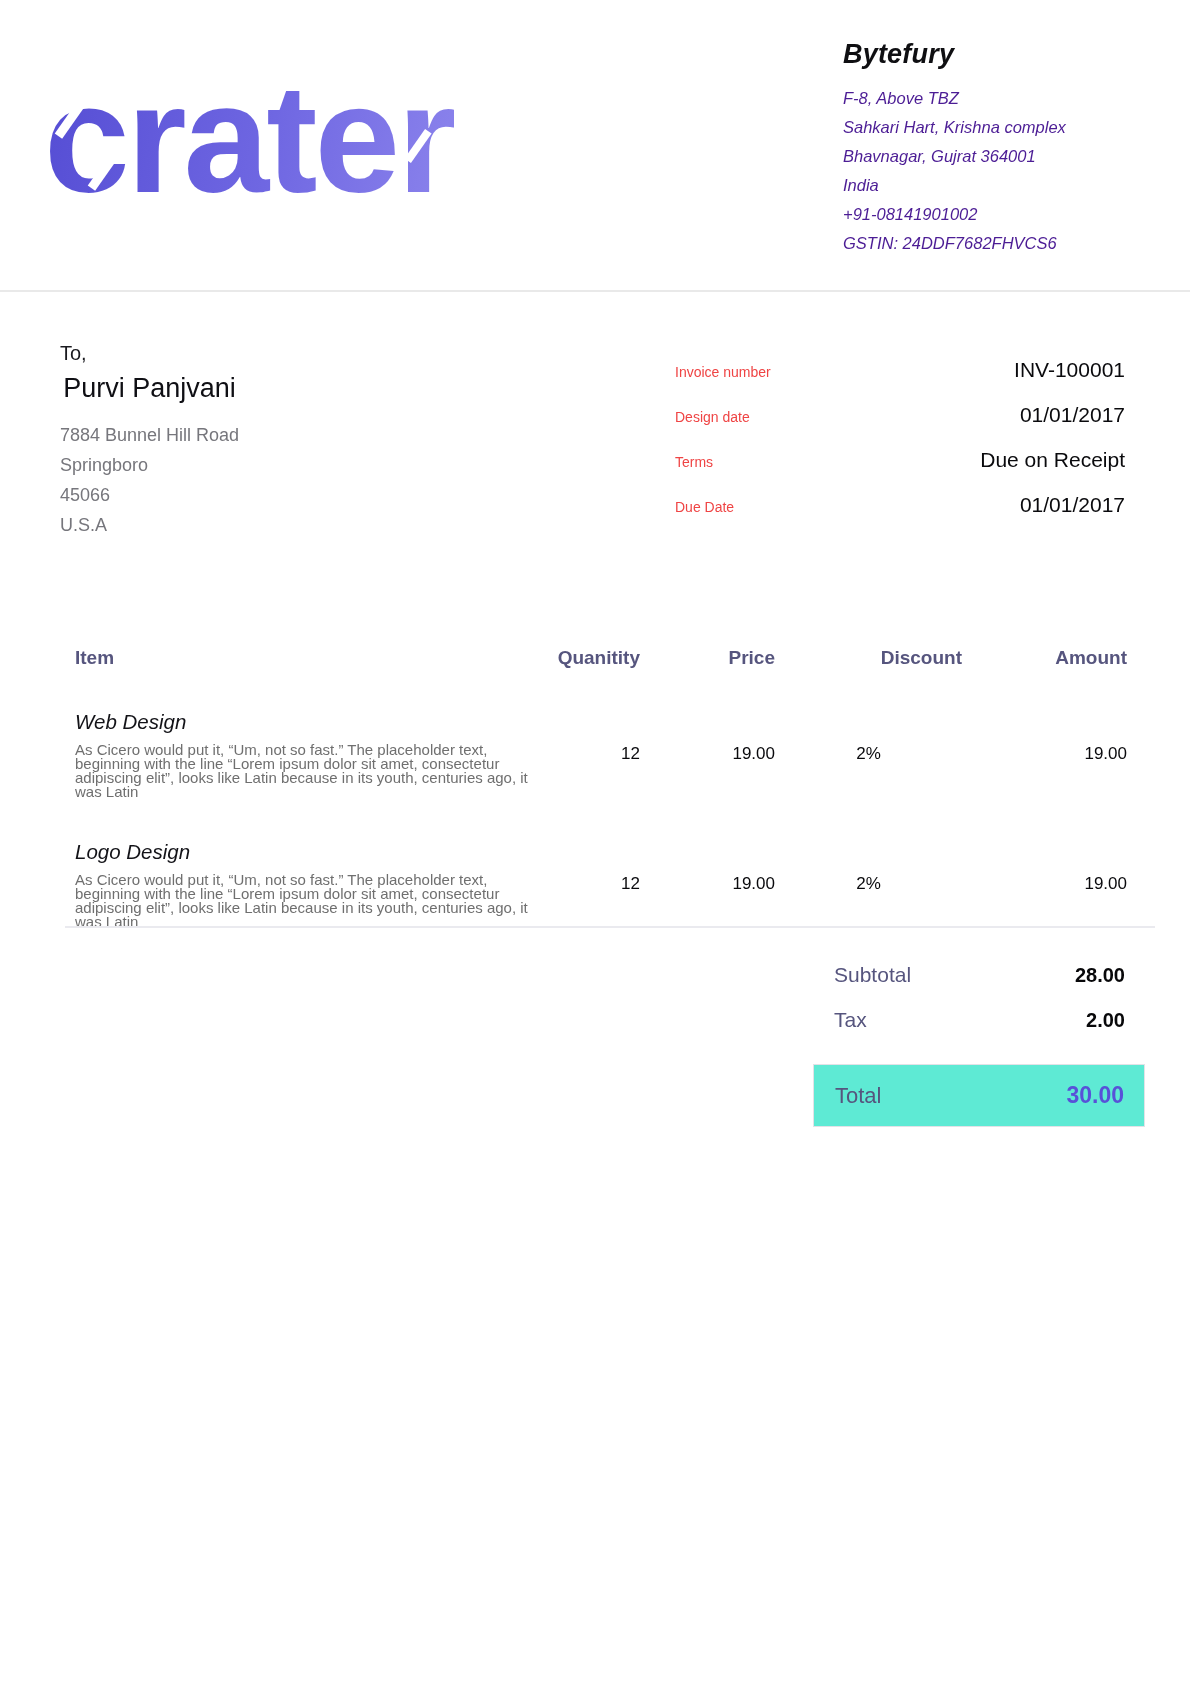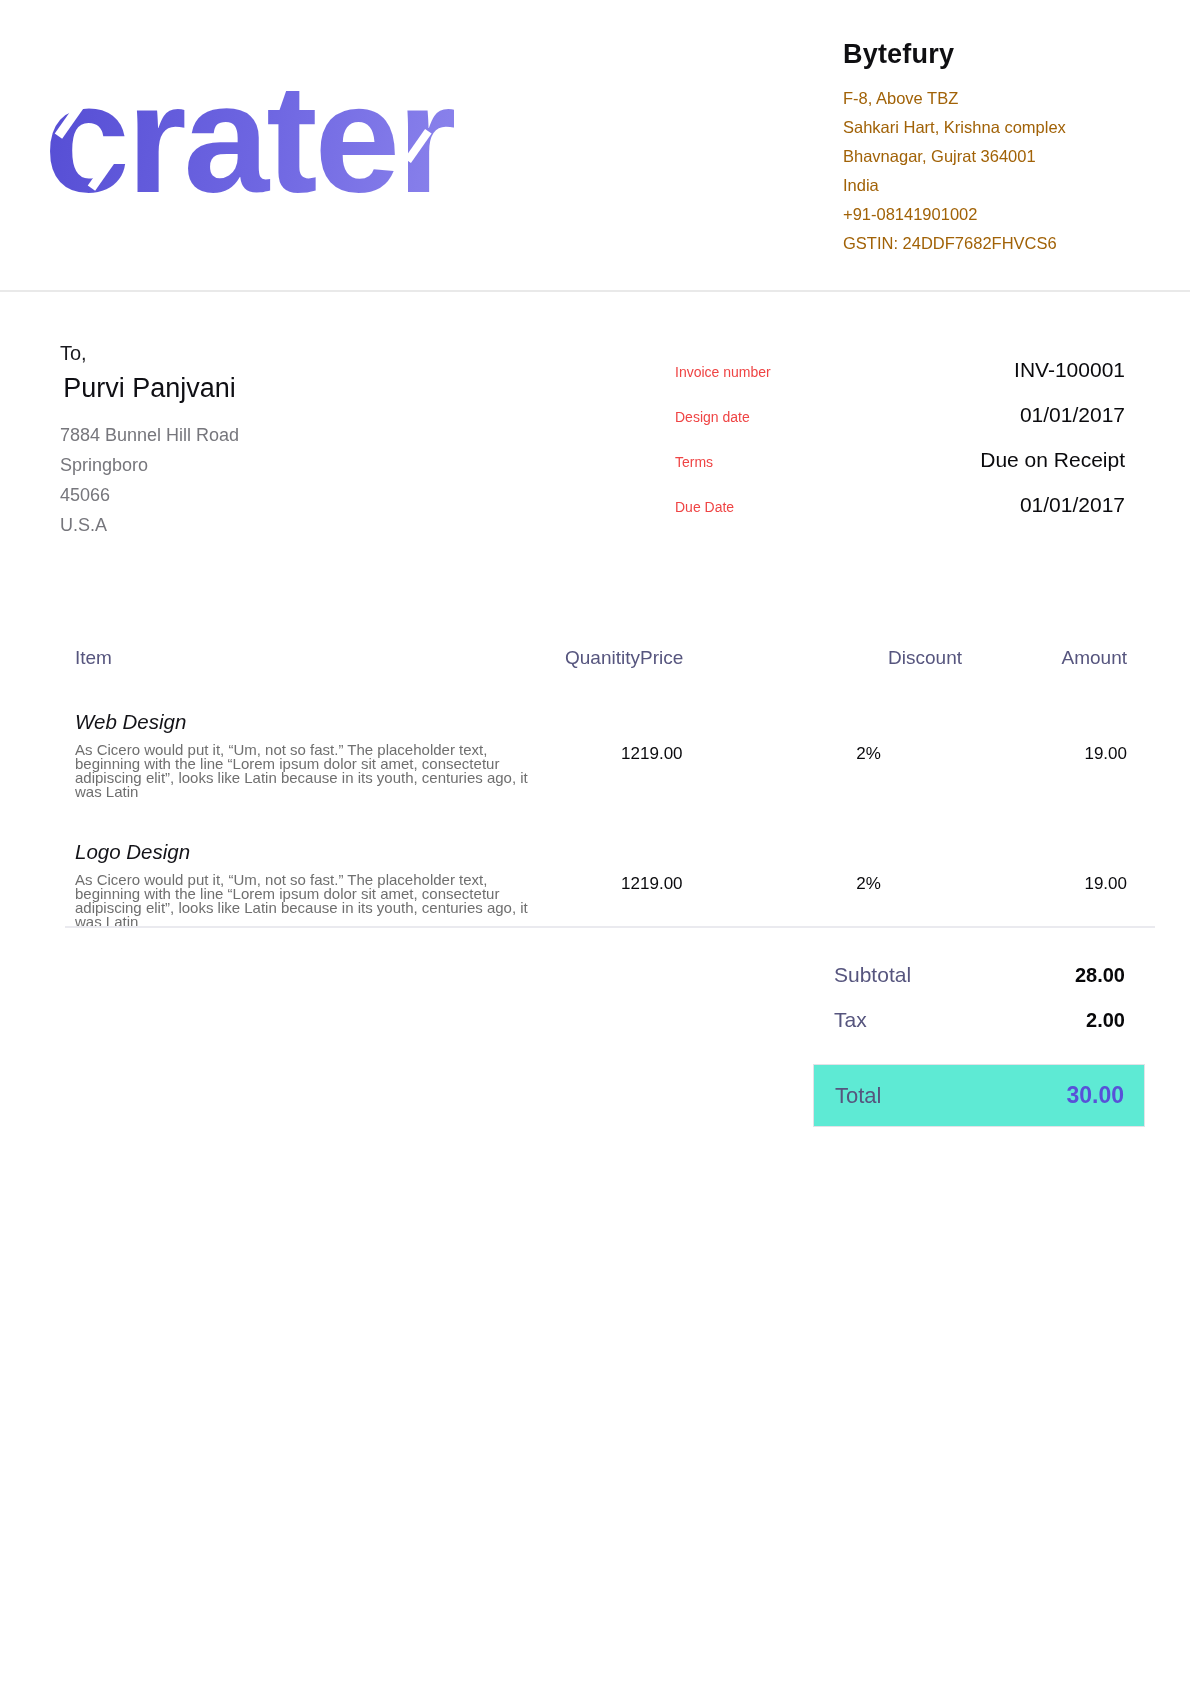--- a/index.html
+++ b/index.html
@@ -9,45 +9,45 @@
 
   
   .header{position:absolute;left:0;top:0;width:1190px;height:290px;background:#fff;border-bottom:2px solid #e9e9e9;}
   .logo{position:absolute;left:44px;top:62px;font-size:154px;line-height:154px;font-weight:bold;letter-spacing:-3px;
         background:linear-gradient(100deg,#554dd4 0%,#6f67e2 55%,#8b83ec 100%);
         -webkit-background-clip:text;background-clip:text;-webkit-text-fill-color:transparent;color:#5b54d9;}
   .cut{position:absolute;background:#ffffff;transform:rotate(35deg);}
   .cut1{left:66px;top:98px;width:9px;height:42px;}
   .cut2{left:99px;top:150px;width:9px;height:42px;}
   .cut3{left:414px;top:128px;width:8px;height:36px;}
-  .company{position:absolute;left:843px;top:36px;}
+  .company{position:absolute;left:843px;top:36px;font-style:italic;}
   .company-name{font-size:27px;font-weight:800;color:#0f0f12;line-height:36px;margin-bottom:12px;letter-spacing:.2px;}
-  .company-address div{font-size:16.5px;color:#a16207;line-height:29px;}
+  .company-address div{font-size:16.5px;color:#4c1d95;line-height:29px;}
 
   
   .billto{position:absolute;left:60px;top:340px;}
   .to-label{font-size:20px;color:#1a1a1f;line-height:26px;}
   .to-name{font-size:27px;color:#0f0f14;line-height:36px;margin-top:4px;text-align:center;}
   .to-address{margin-top:14px;}
   .to-address div{font-size:18px;color:#76767c;line-height:30px;}
 
   
   .meta{position:absolute;left:675px;top:358px;width:450px;}
   .meta-row{display:flex;justify-content:space-between;align-items:baseline;height:45px;}
   .meta-label{font-size:14px;color:#ef4444;}
   .meta-value{font-size:21px;color:#0a0a0d;}
 
   
   .items{position:absolute;left:75px;top:645px;width:1052px;}
   .trow{display:grid;grid-template-columns:415px 150px 135px 187px 165px;}
   .thead{margin-bottom:36px;}
-  .thead .cell{font-size:19px;font-weight:normal;color:#56557e;line-height:26px;}
+  .thead .cell{font-size:19px;font-weight:bold;color:#56557e;line-height:26px;}
   .c-item{text-align:left;}
   .c-qty{text-align:right;}
-  .c-price{}
+  .c-price{text-align:right;}
   .c-disc-h{text-align:right;}
   .c-disc{text-align:center;}
   .c-amt{text-align:right;}
   .item-row{margin-bottom:38px;}
   .item-name{font-size:20.5px;color:#131318;line-height:30px;font-style:italic;}
   .item-desc{width:460px;margin-top:6px;font-size:15px;color:#6f6f6f;line-height:14px;}
   .vcell{padding-top:36px;font-size:17px;color:#0a0a0d;line-height:22px;}
 
   
   .rule{position:absolute;left:65px;top:926px;width:1090px;height:2px;background:#eaeaef;}

